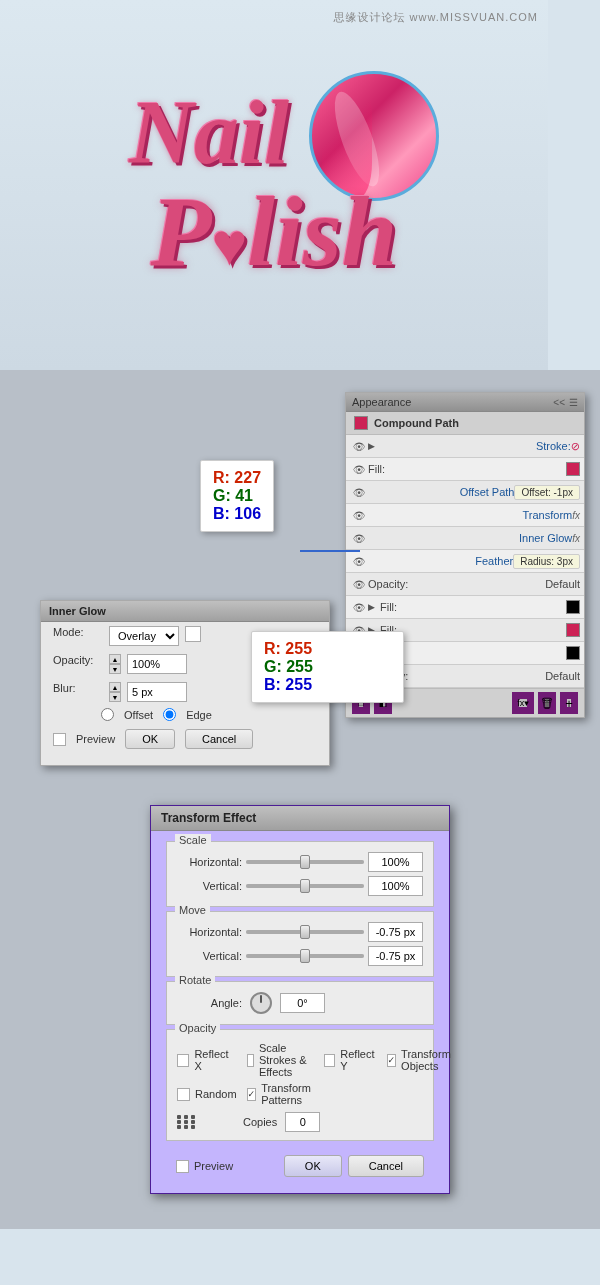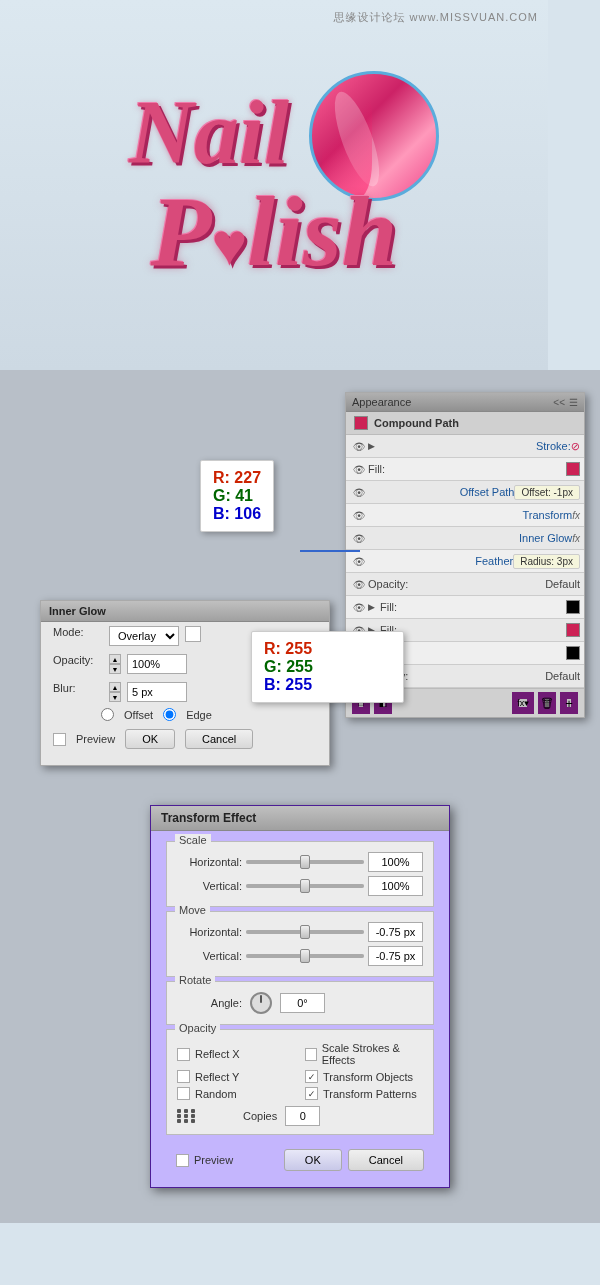--- a/index.html
+++ b/index.html
@@ -581,21 +581,21 @@
       top: -8px;
       left: 8px;
       background: #ececec;
       padding: 0 4px;
       font-size: 11px;
       color: #444;
     }
 
     .tf-checkbox-grid {
       display: grid;
-      grid-template-columns: 1fr 1fr;
+      grid-template-columns: 1fr 1fr 1fr 1fr;
       gap: 4px 10px;
       margin-top: 4px;
     }
 
     .tf-checkbox-row {
       display: flex;
       align-items: center;
       gap: 5px;
     }
 

